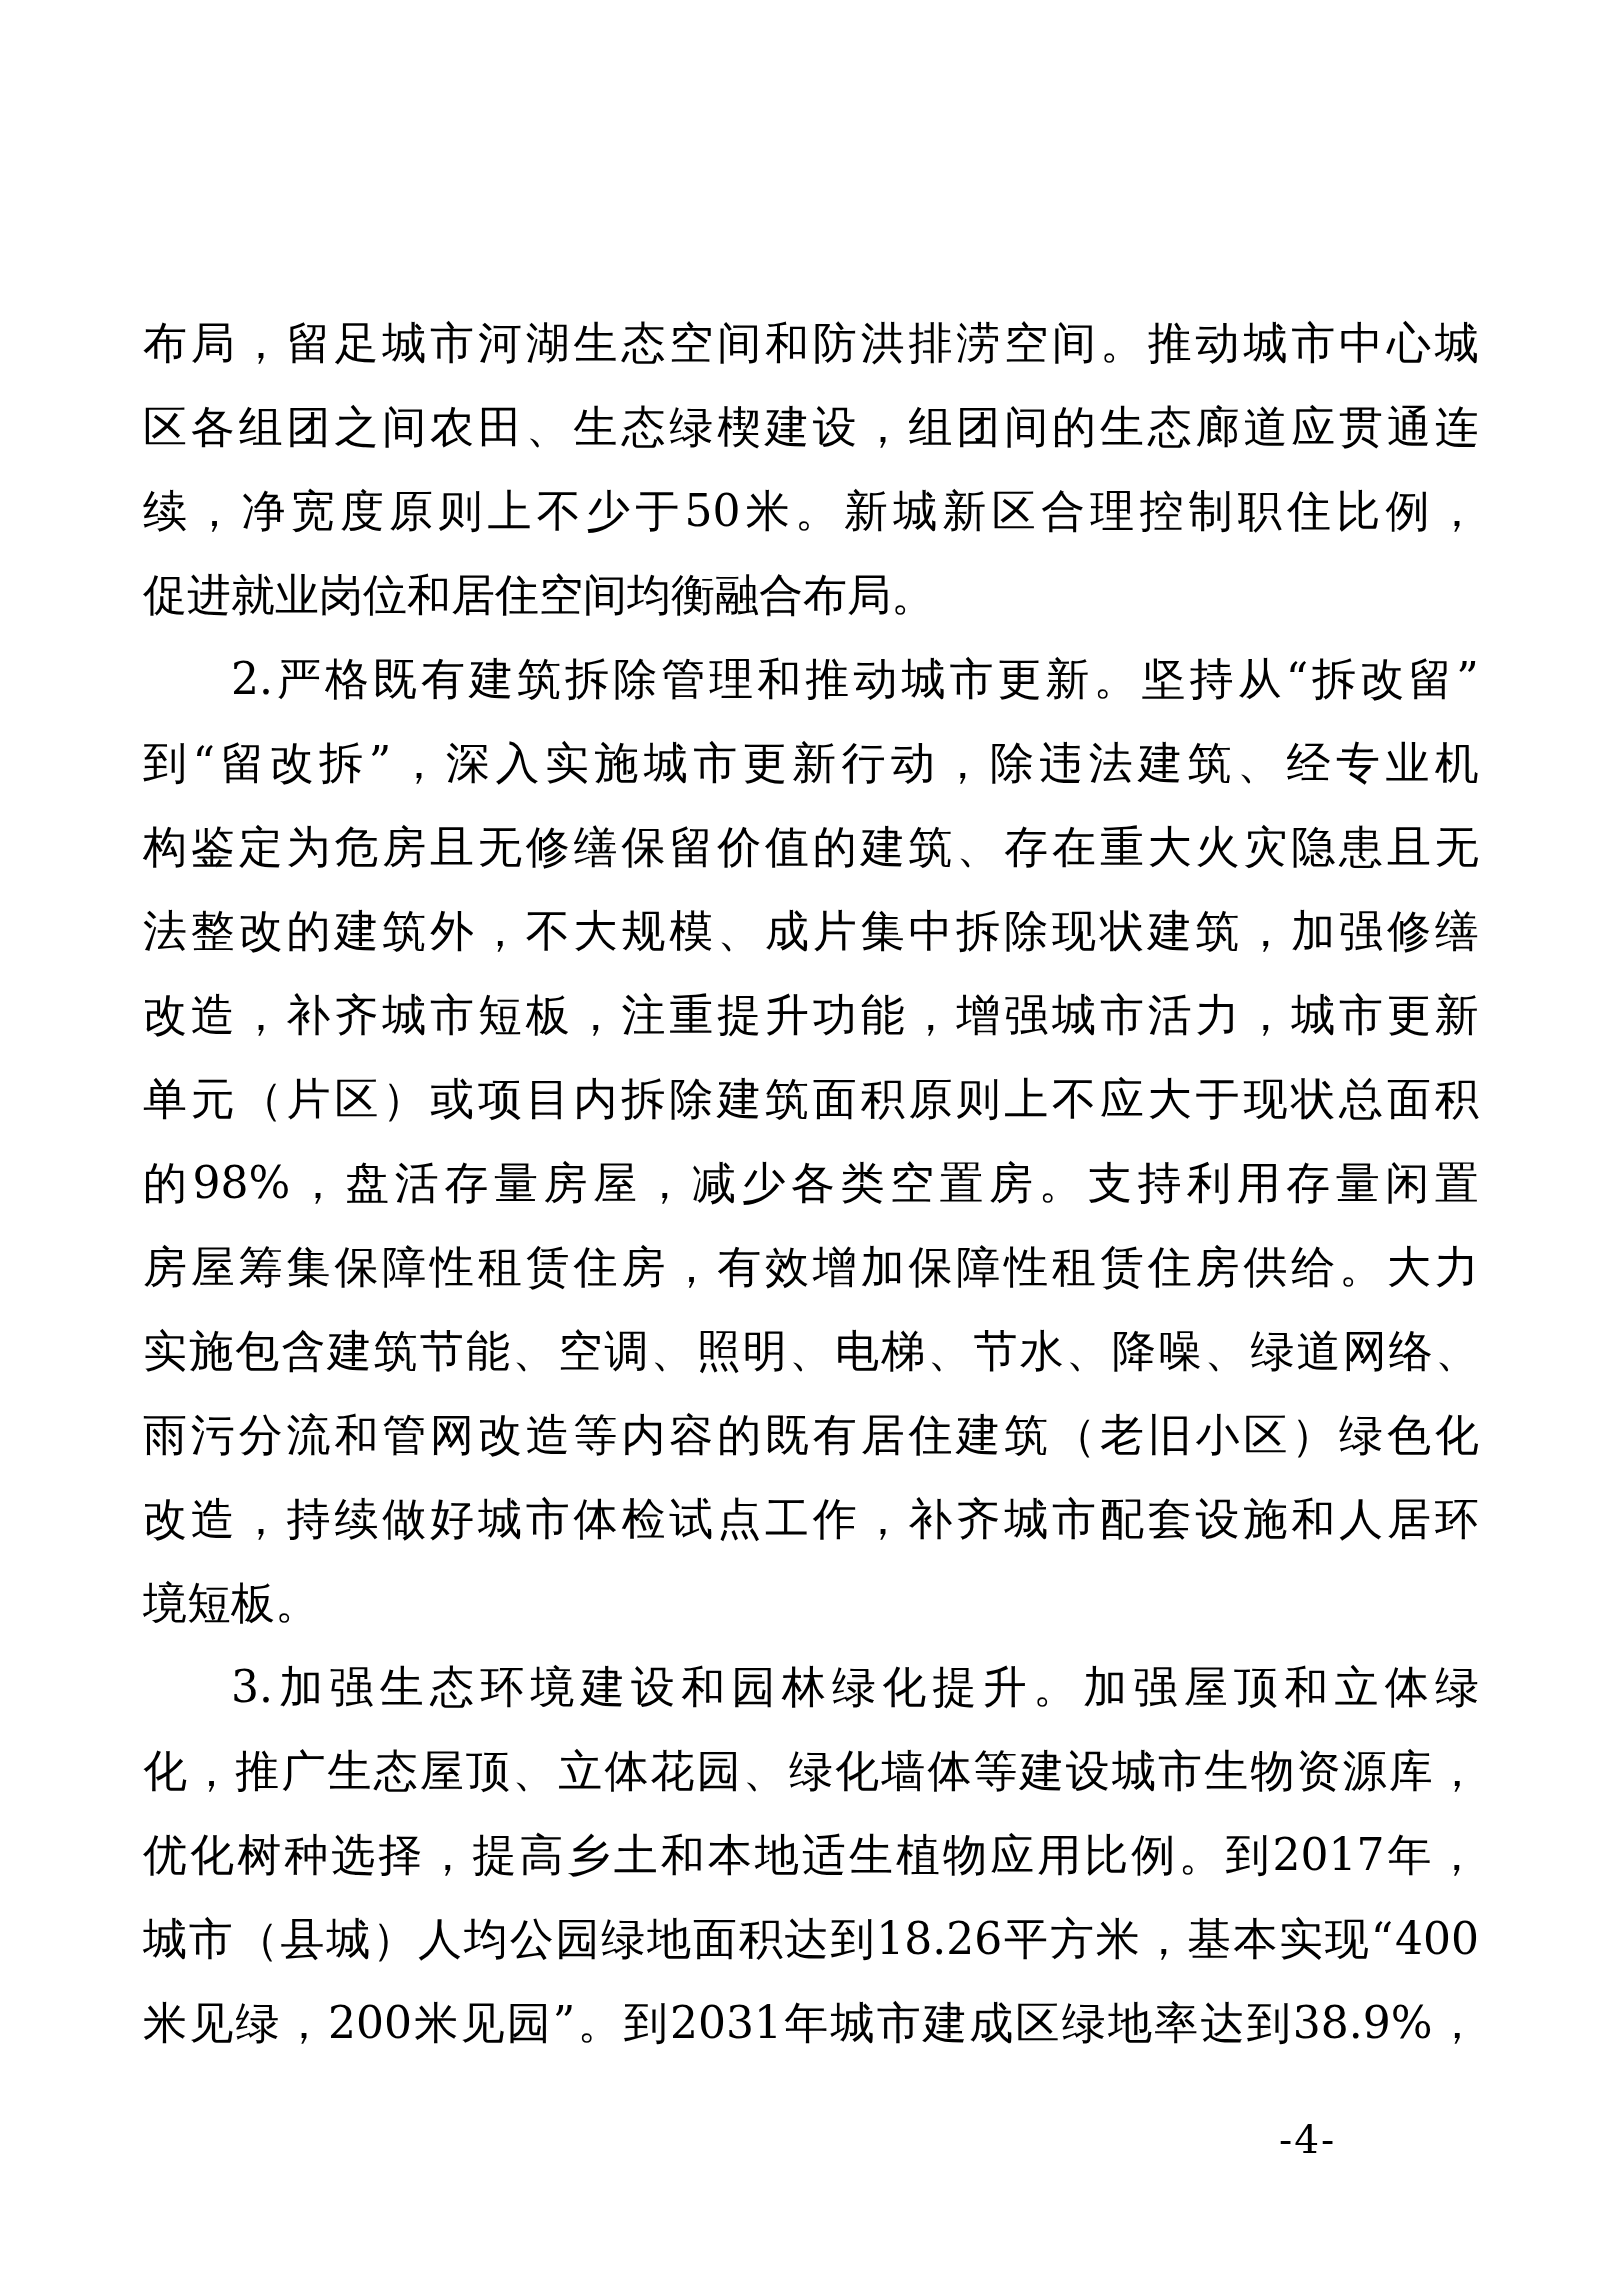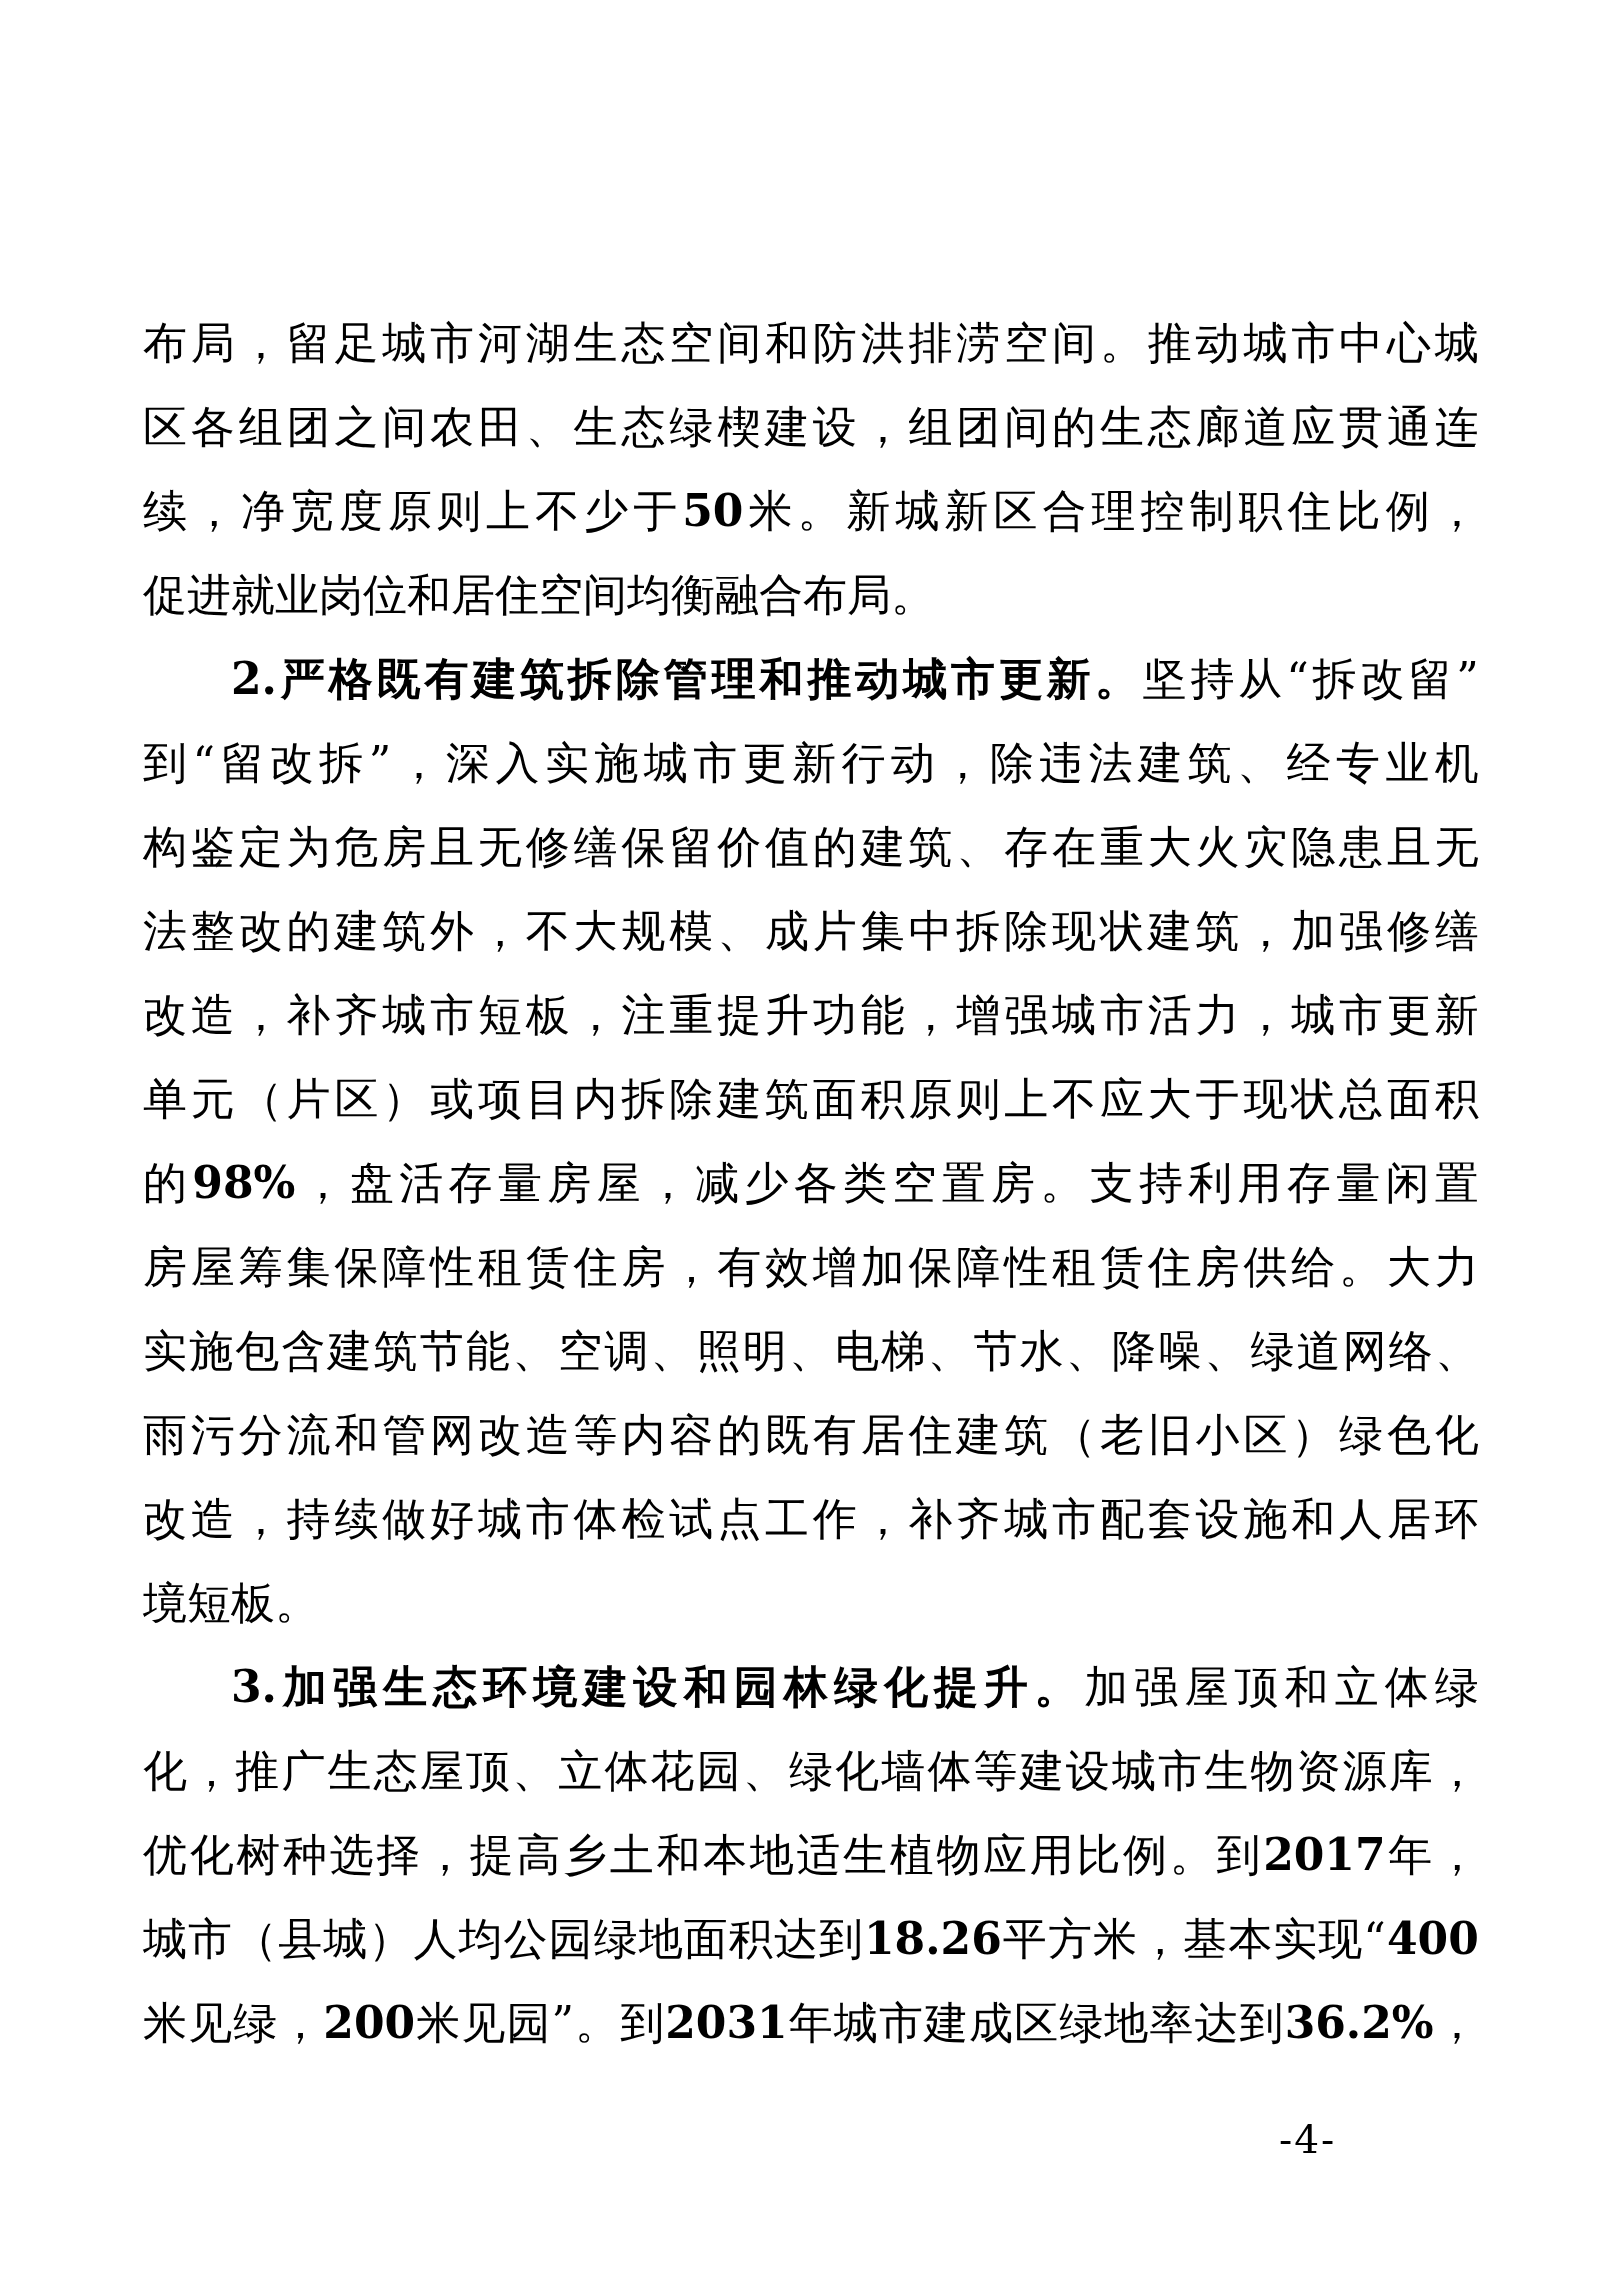--- a/index.html
+++ b/index.html
@@ -14,21 +14,21 @@
   }
   .line{
     display:flex;align-items:center;
     height:84px;font-size:44px;line-height:1;
     white-space:nowrap;
   }
   .just{justify-content:space-between;}
   .start{justify-content:flex-start;}
   .indent{padding-left:88px;}
   .tok{display:inline-block;}
-  .bold{font-weight:bold;}
+  .bold{font-weight:normal;}
   .page-footer{
     position:absolute;left:1279px;top:2117px;
     font-size:39px;letter-spacing:2px;
   }
 </style>
 </head>
 <body style="background: rgb(255, 255, 255); color: rgb(0, 0, 0);">
 
 <div class="doc-lines">
     <div class="line just">
@@ -607,19 +607,19 @@
       <span class="tok">城</span>
       <span class="tok">市</span>
       <span class="tok">建</span>
       <span class="tok">成</span>
       <span class="tok">区</span>
       <span class="tok">绿</span>
       <span class="tok">地</span>
       <span class="tok">率</span>
       <span class="tok">达</span>
       <span class="tok">到</span>
-      <span class="tok bold">36.2%</span>
+      <span class="tok bold">38.9%</span>
       <span class="tok">，</span>
     </div>
   </div>
 
 <div class="page-footer">-4-</div>
 
 
 </body></html>

